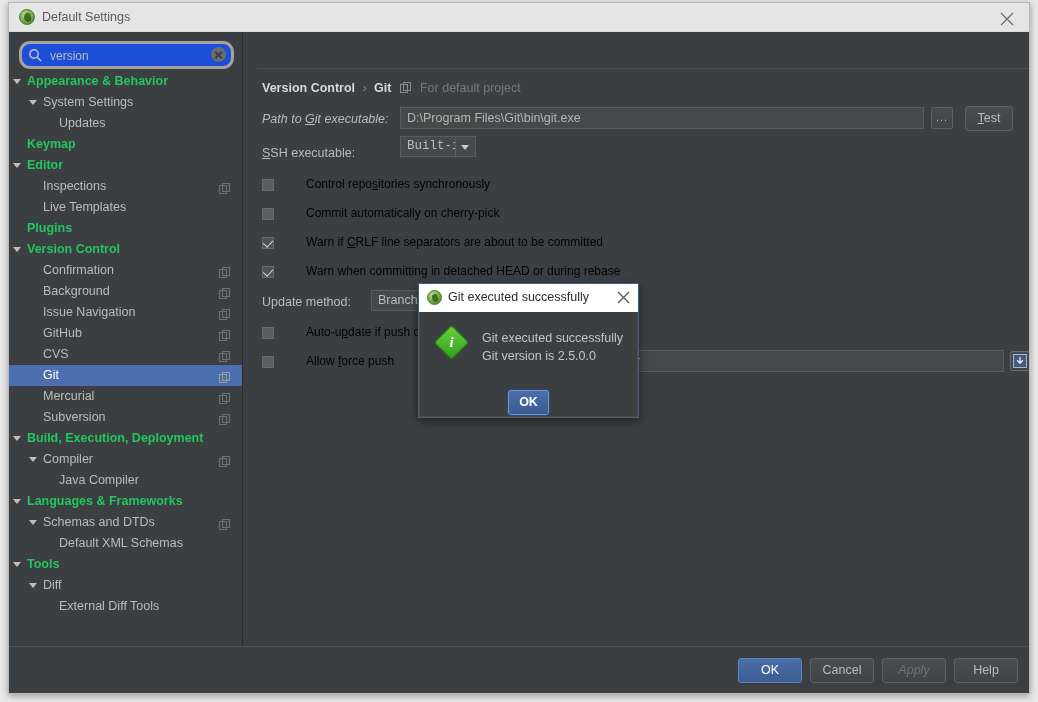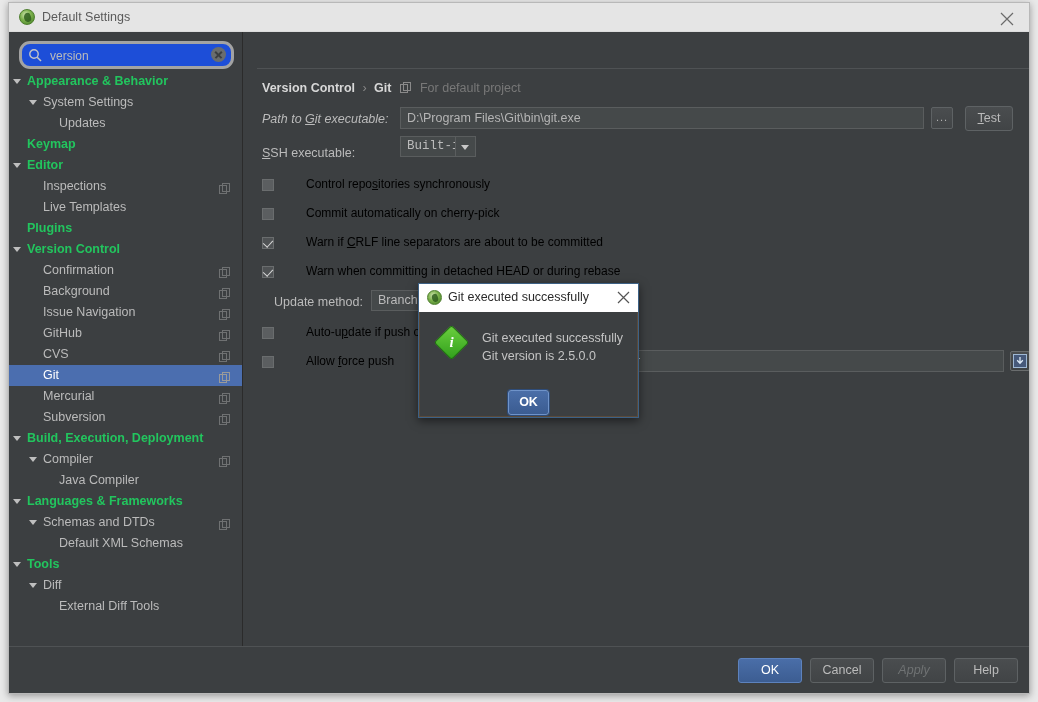--- a/index.html
+++ b/index.html
@@ -432,21 +432,21 @@
         <div class="box"></div>
         <div class="ctext">
           <span id="cb2a">Warn if </span><span class="u" id="cb2b">C</span><span id="cb2c">RLF line separators are about to be committed</span>
         </div>
       </div>
       <div class="cb on" style="left:18px;top:232px;">
         <div class="box"></div>
         <div class="ctext">Warn when committing in detached HEAD or during rebase</div>
       </div>
 
-      <div class="row" style="left:30px;top:263px;text-align:right;">Update method:</div>
+      <div class="row" style="left:18px;top:263px;text-align:right;">Update method:</div>
       <div class="combo" style="position:absolute;left:127px;top:258px;width:110px;">
         <div class="cval">Branch default</div>
         <div class="cbtn"></div>
       </div>
 
       <div class="cb" style="left:18px;top:293px;">
         <div class="box"></div>
         <div class="ctext">
           <span id="cb4a">Auto-u</span><span class="u" id="cb4b">p</span><span id="cb4c">date if push of the current branch was rejected</span>
         </div>

